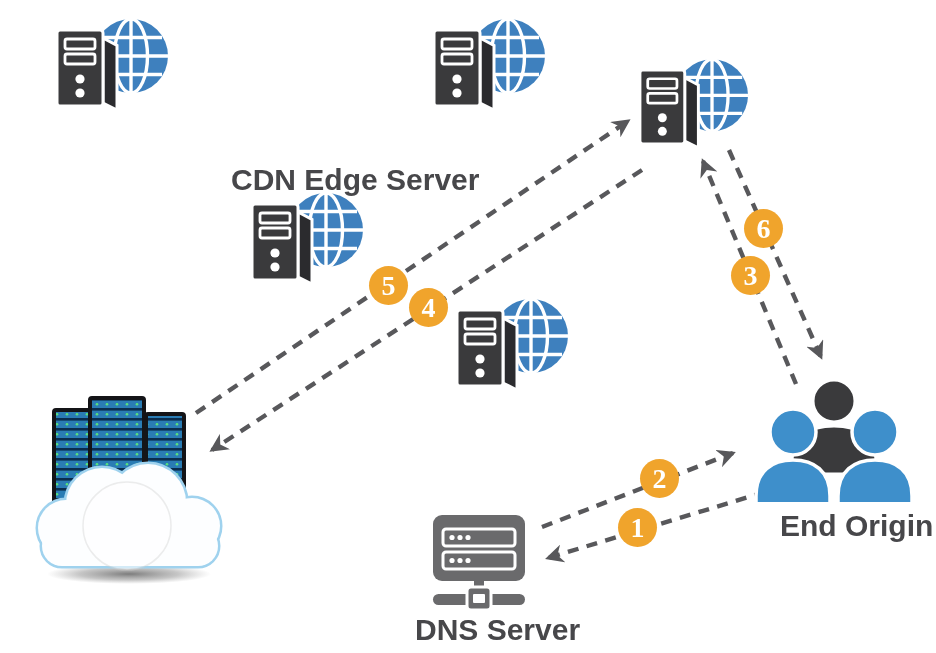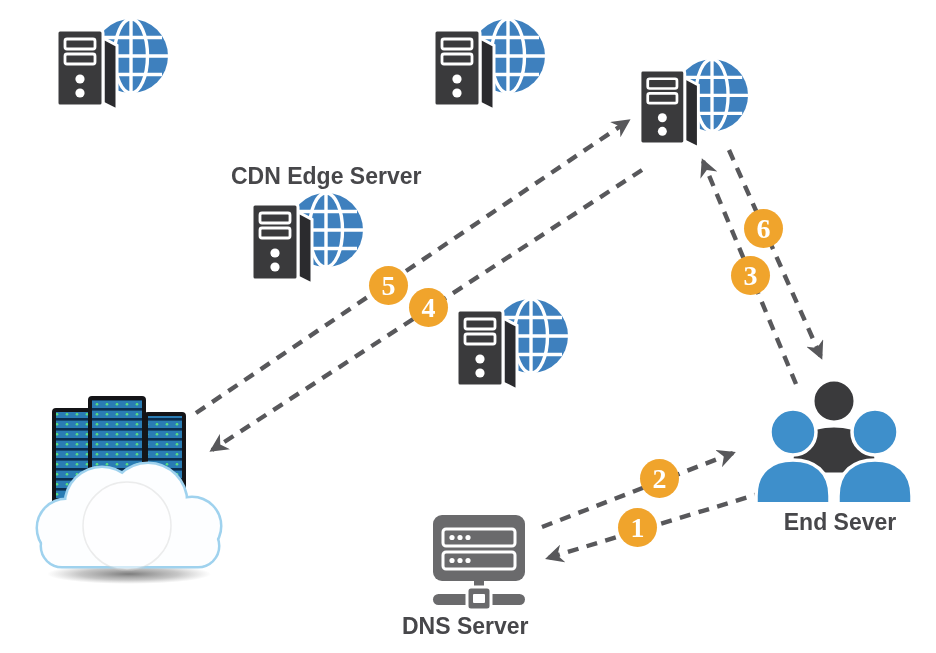--- a/index.html
+++ b/index.html
@@ -5,21 +5,21 @@
   html,body{margin:0;padding:0;background:#fff;}
   #canvas{
     position:relative;width:936px;height:653px;background:#ffffff;
     overflow:hidden;font-family:"Liberation Sans",sans-serif;
   }
   .layer{position:absolute;left:0;top:0;}
   .lines-svg{z-index:1;}
   .node{position:absolute;z-index:2;}
   .label{
     position:absolute;z-index:2;color:#47474A;font-weight:bold;
-    font-size:23px;letter-spacing:0px;white-space:nowrap;
+    font-size:30px;letter-spacing:0px;white-space:nowrap;
   }
   .badge{
     position:absolute;z-index:3;width:39px;height:39px;border-radius:50%;
     background:#F0A42C;color:#ffffff;text-align:center;line-height:39px;
     font-family:"Liberation Serif",serif;font-weight:bold;font-size:28px;
   }
   .dash{stroke:#58585B;stroke-width:4.4;fill:none;stroke-dasharray:11 8.5;}
 </style>
 </head>
 <body>
@@ -141,22 +141,22 @@
 
   <svg class="node" style="left:430px;top:510px" width="98" height="100">
       <use href="#dnsicon"></use>
     </svg>
 
   <svg class="node" style="left:748px;top:374px" width="172" height="128">
       <use href="#users"></use>
     </svg>
 
   <div class="label" style="left:231px;top:163px">CDN Edge Server</div>
-  <div class="label" style="left:402px;top:613px;width:130px;">DNS Server</div>
-  <div class="label" style="left:780px;top:509px;width:120px;text-align:center">End Sever</div>
+  <div class="label" style="left:415px;top:613px;width:130px;">DNS Server</div>
+  <div class="label" style="left:780px;top:509px;width:120px;text-align:center">End Origin</div>
 
   <div class="badge" style="left:618px;top:508px">1</div>
   <div class="badge" style="left:640px;top:459px">2</div>
   <div class="badge" style="left:731px;top:256px">3</div>
   <div class="badge" style="left:409px;top:288px">4</div>
   <div class="badge" style="left:369px;top:266px">5</div>
   <div class="badge" style="left:744px;top:209px">6</div>
 
 </div>
 

